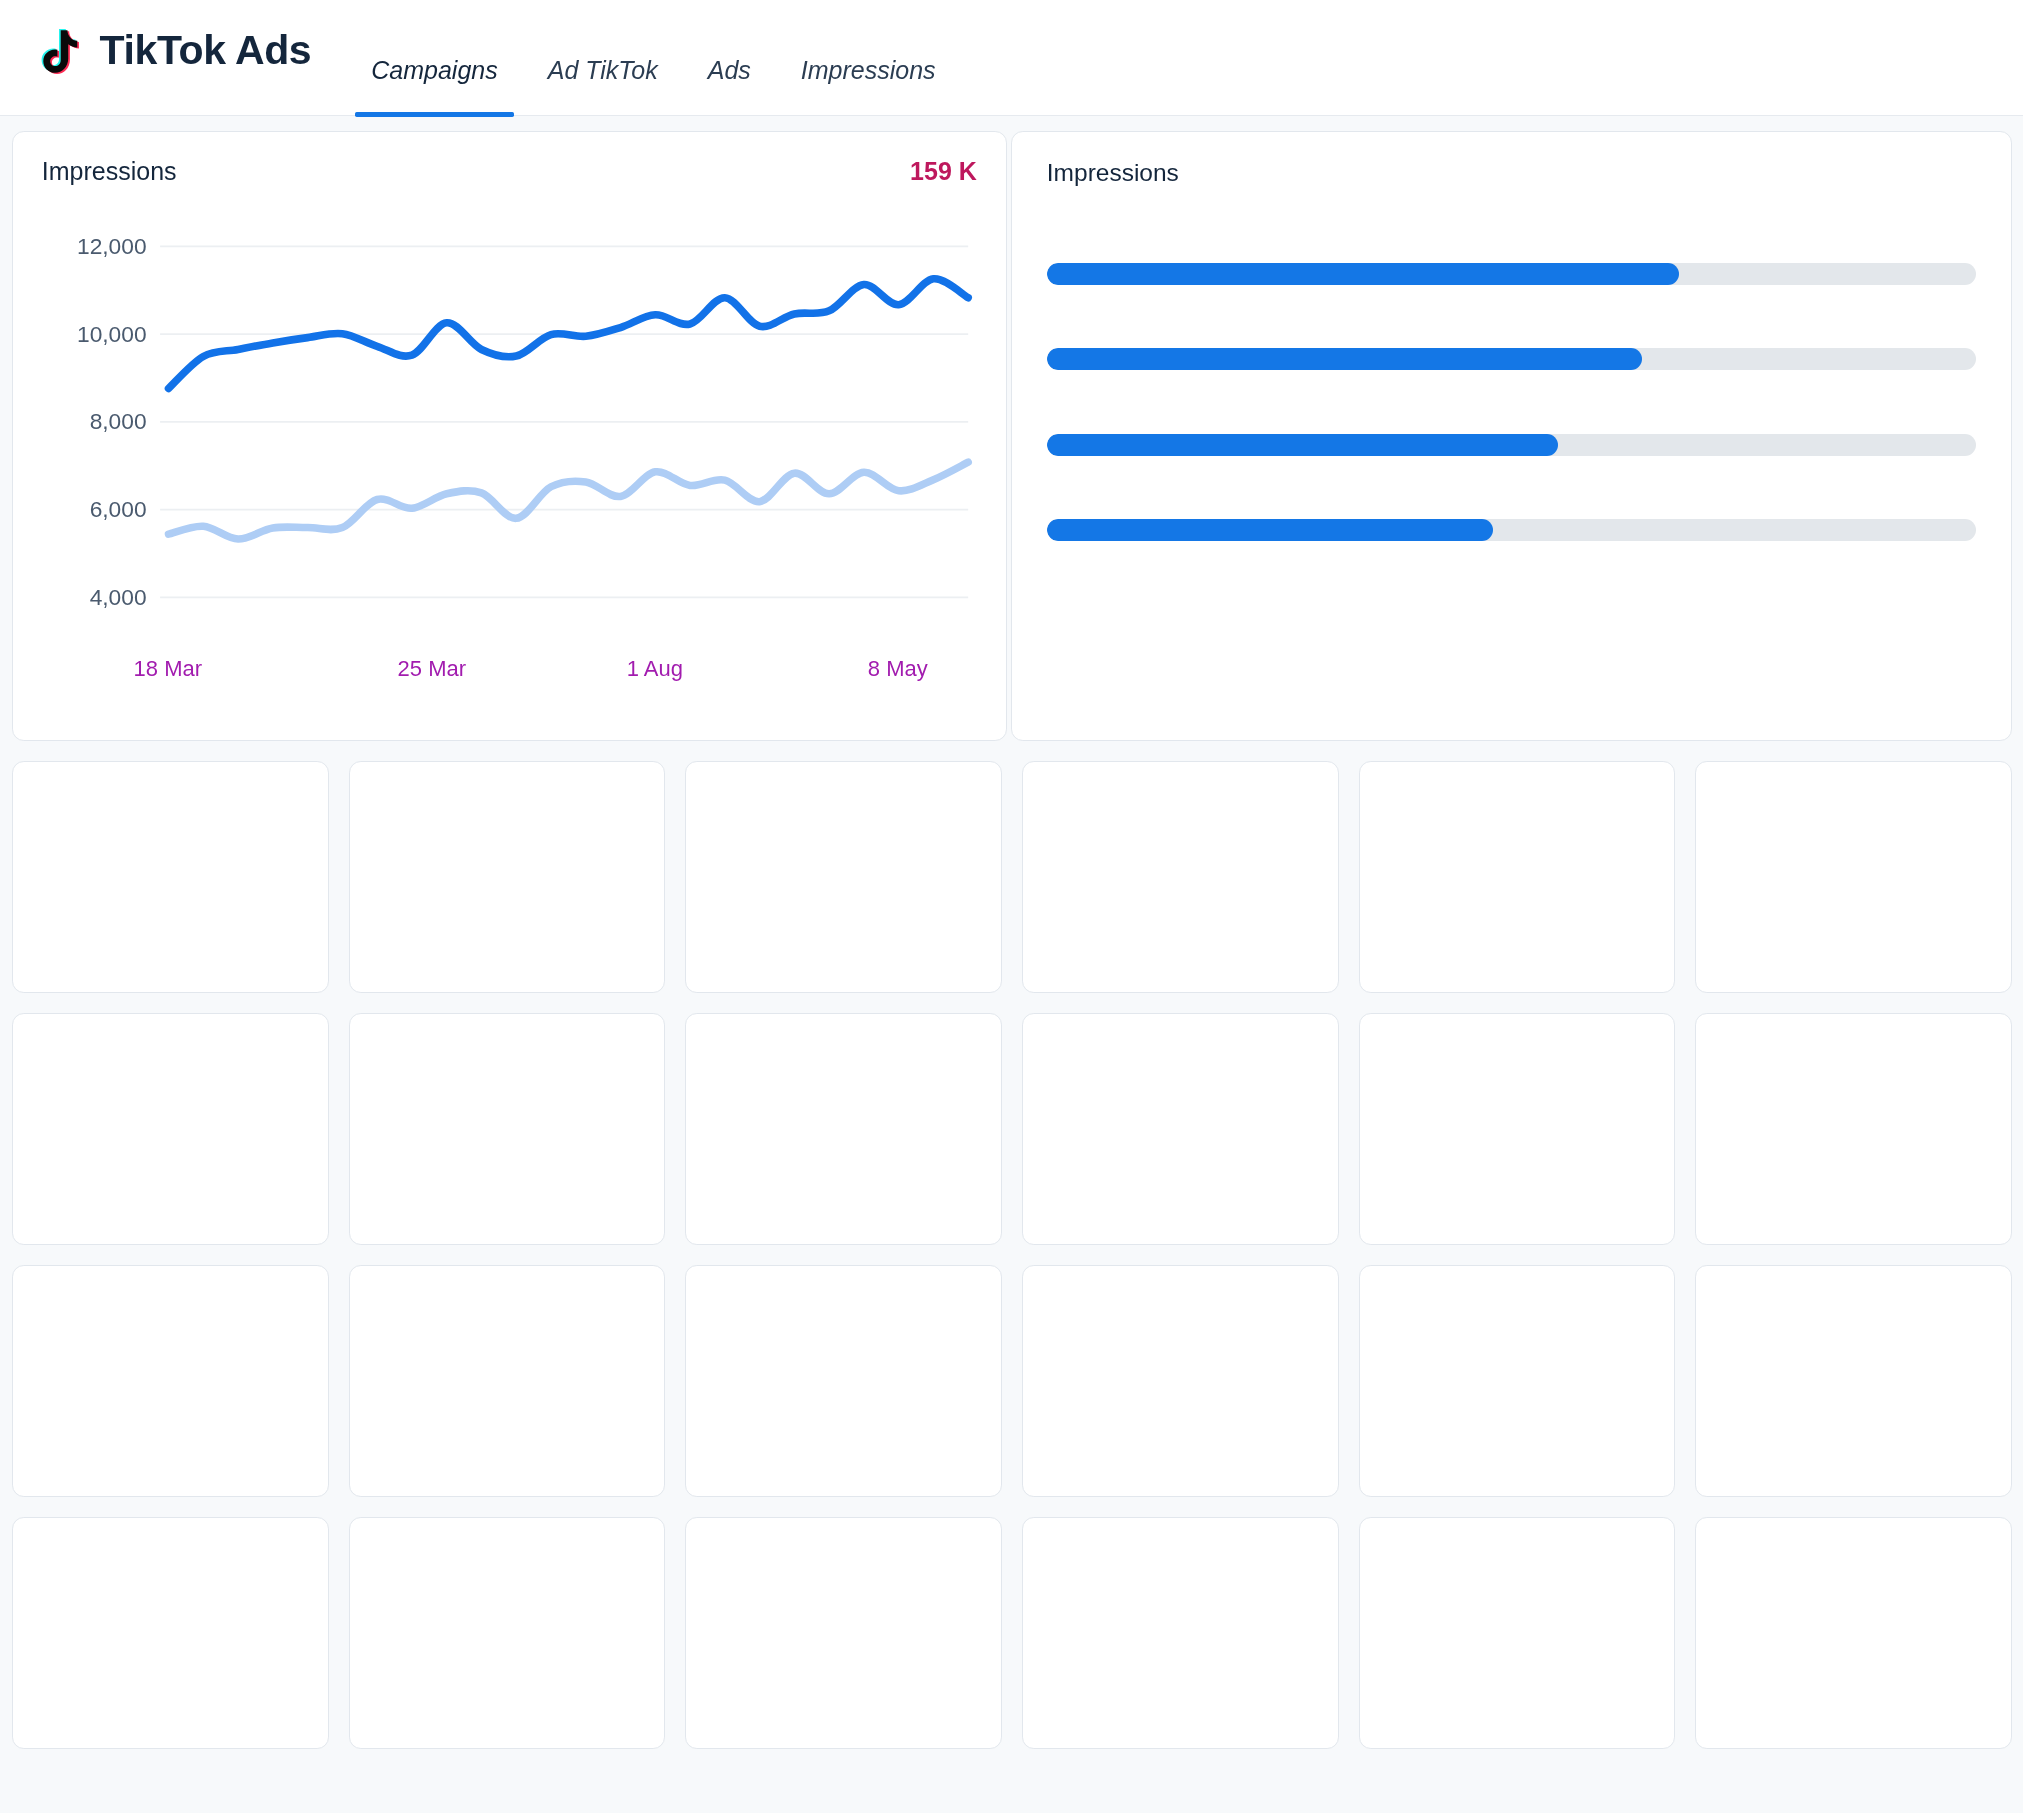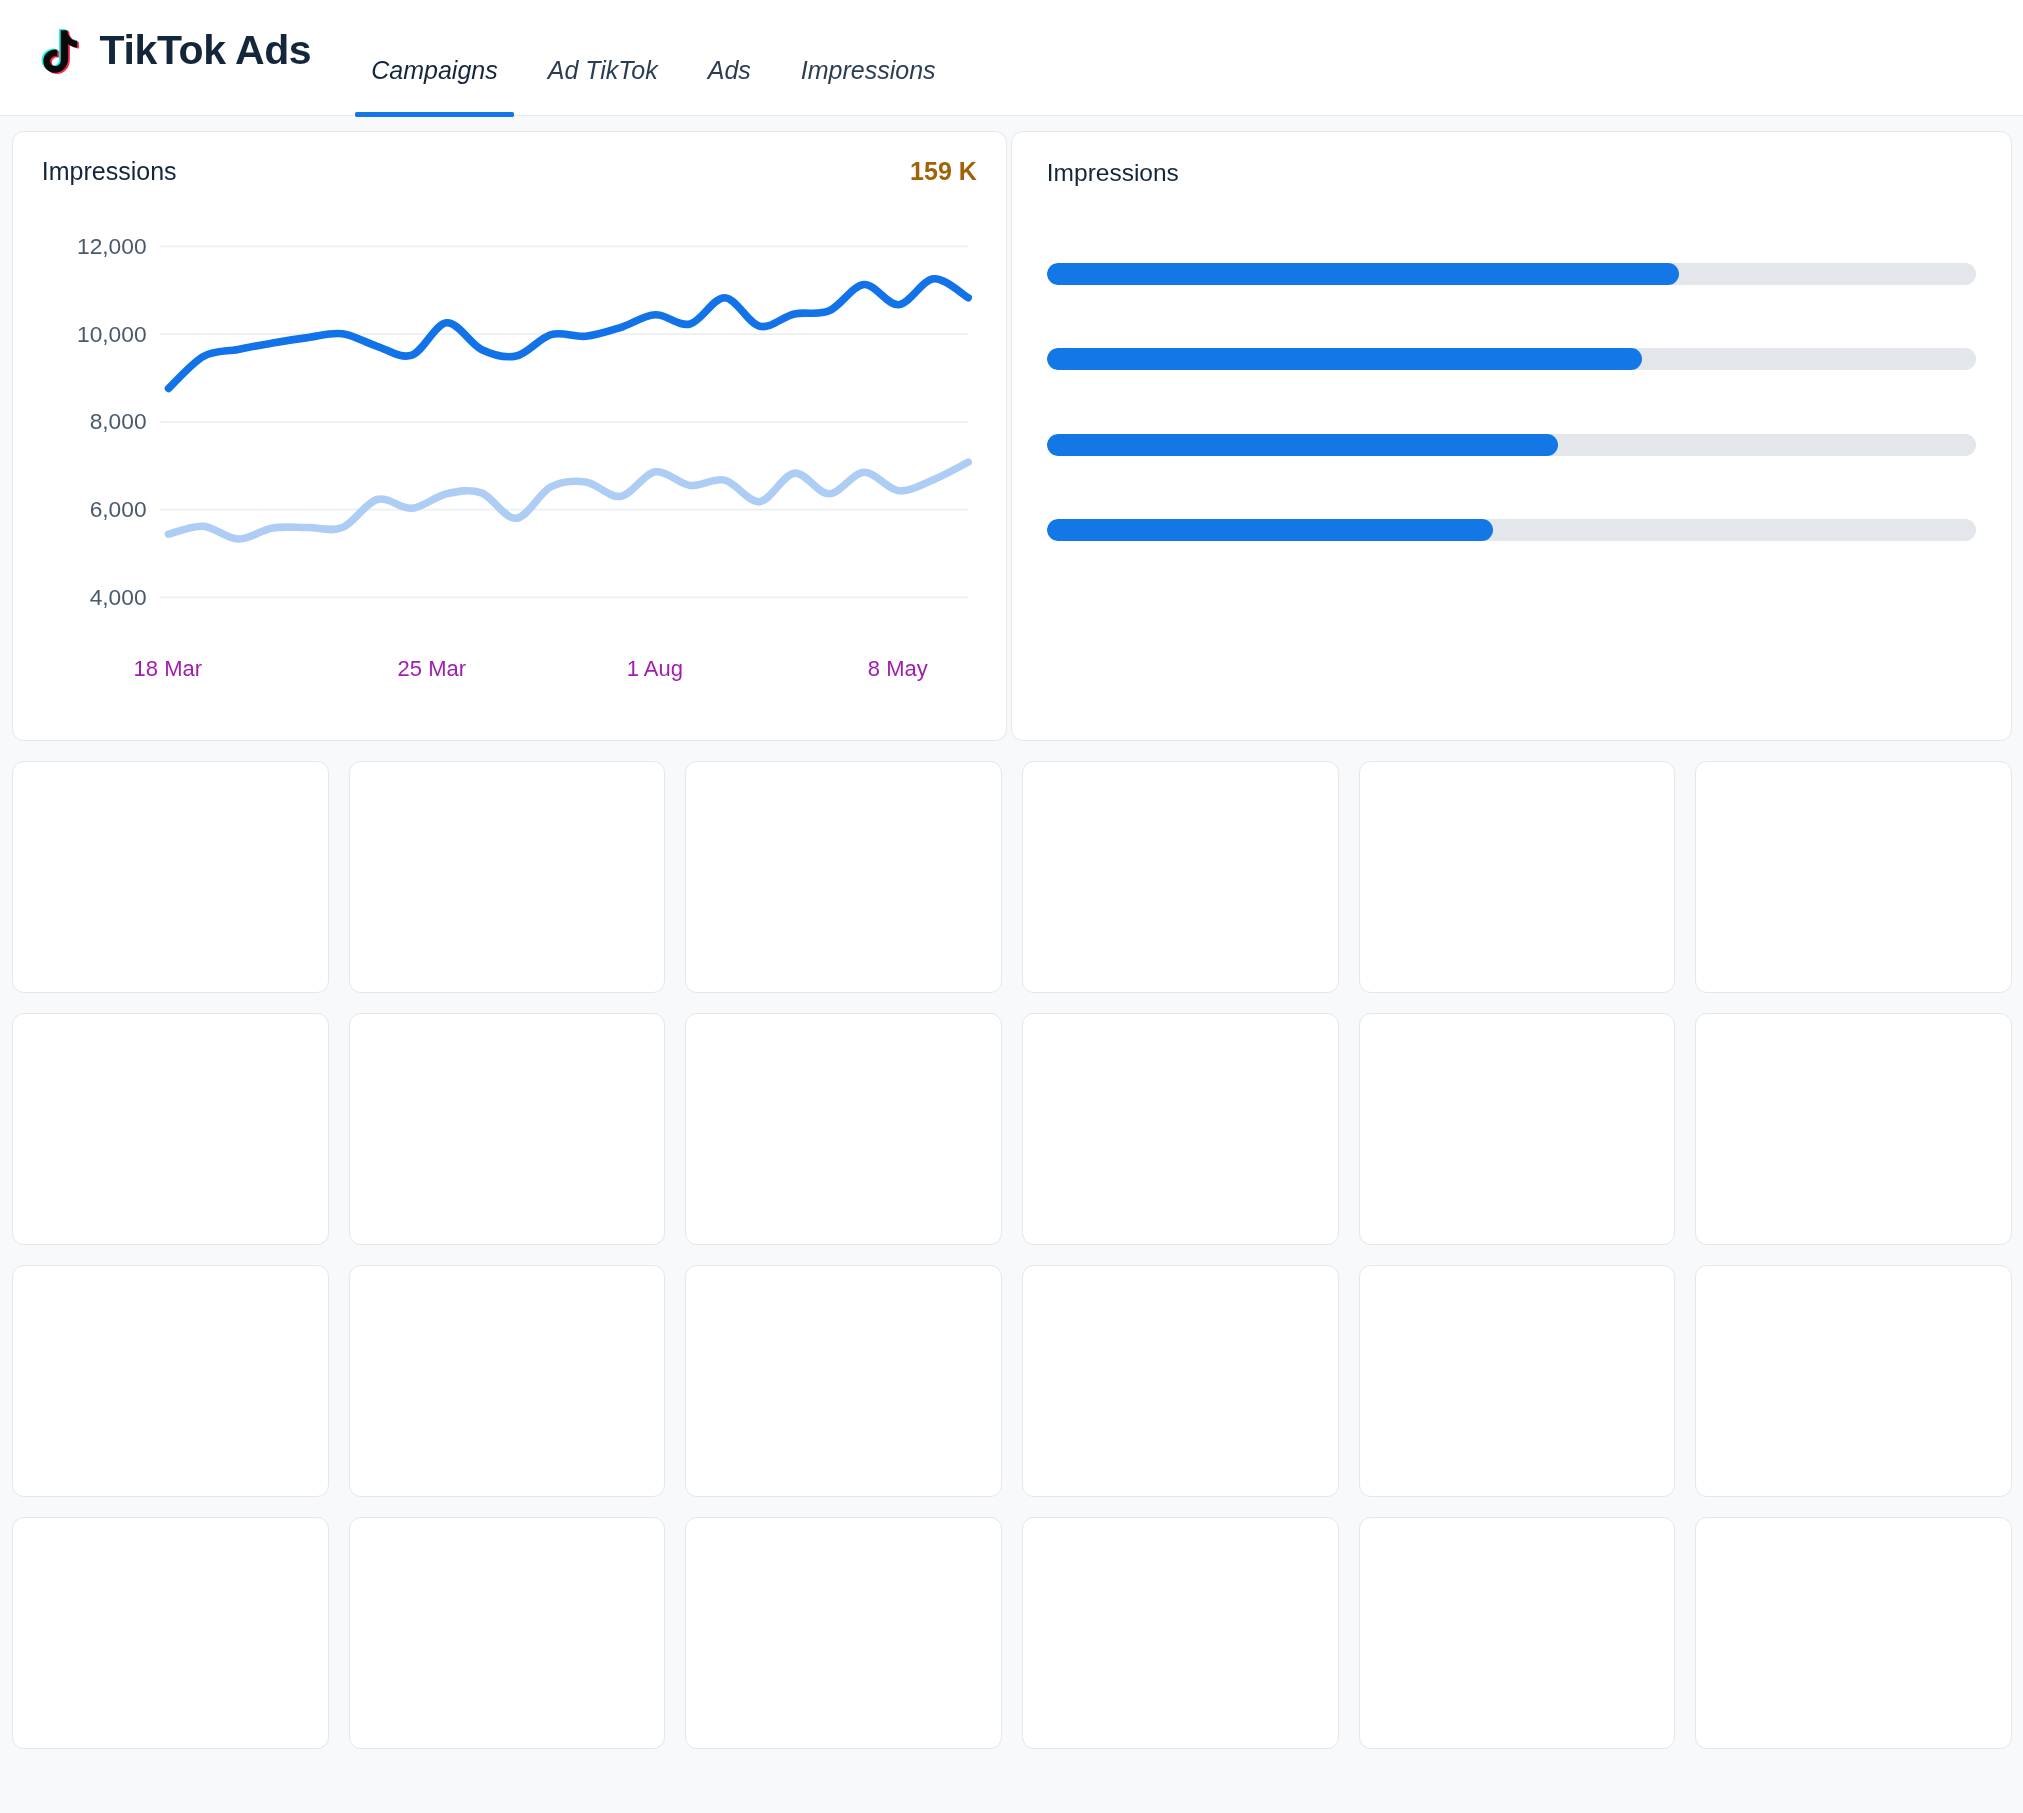--- a/index.html
+++ b/index.html
@@ -89,21 +89,21 @@
     justify-content: space-between;
     align-items: baseline;
   }
   .chart-title {
     font-size: 25px;
     color: #14263C;
   }
   .chart-total {
     font-size: 25px;
     font-weight: bold;
-    color: #a16207;
+    color: #be185d;
   }
   .chart-area {
     position: relative;
     margin-top: 29px;
     height: 472px;
   }
   .chart-svg { display: block; width: 938px; height: 439px; }
   .x-axis {
     position: absolute;
     left: 0; right: 0;

